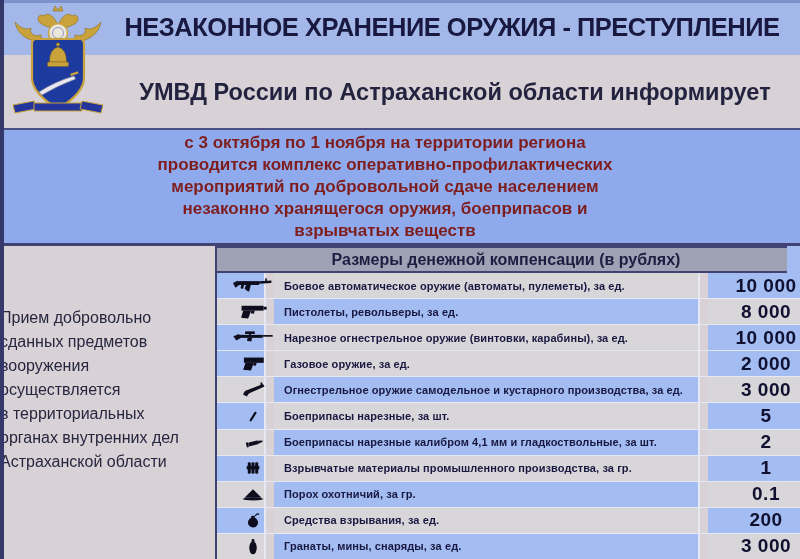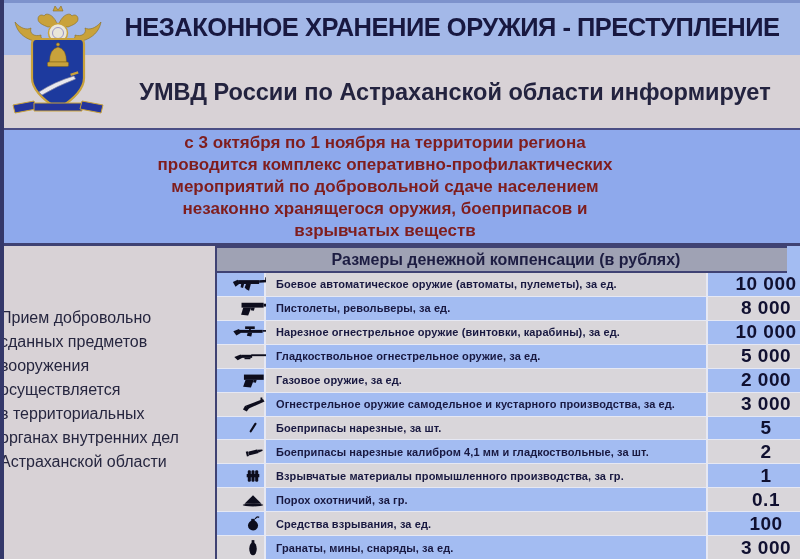--- a/index.html
+++ b/index.html
@@ -57,21 +57,21 @@
     border-left:2px solid var(--border-navy);box-sizing:border-box;
   }
   .thead-row{height:27px;background:var(--row-blue);display:flex;}
   .thead{
     flex:1;margin-right:13px;background:var(--header-gray);
     border-top:2px solid #3f4273;border-bottom:2px solid #3f4273;box-sizing:border-box;
     display:flex;align-items:center;justify-content:center;
     font-size:16px;font-weight:600;color:#1d1d42;padding-left:8px;
   }
   .tbody{flex:1;display:flex;flex-direction:column;}
-  .trow{flex:1;display:flex;border-bottom:1px solid #e6e8f3;}
+  .trow{flex:1;display:flex;border-bottom:1px solid #e6e8f3;gap:8px;}
   .trow:last-child{border-bottom:none;}
   .cell{box-sizing:border-box;padding-left:24px;}
   .icon-cell{width:49px;display:flex;align-items:center;justify-content:center;border-right:2px solid #e6e8f3;}
   .text-cell{
     flex:1;display:flex;align-items:center;padding-left:10px;border-right:2px solid #e6e8f3;
     font-size:11px;font-weight:bold;color:var(--navy-text);letter-spacing:0.1px;
   }
   .value-cell{
     width:92px;display:flex;align-items:center;justify-content:center;
     font-size:19px;font-weight:bold;color:#101030;letter-spacing:0.5px;
@@ -198,36 +198,20 @@
     <rect x="35" y="7.2" width="11.5" height="1.9"></rect>
     <path d="M18 10.4 L23 10.4 L22 14.5 L17 13.8 Z"></path>
                   </g>
                 </svg>
               </span>
             </div>
             <div class="cell text-cell bg-light">Нарезное огнестрельное оружие (винтовки, карабины), за ед.</div>
             <div class="cell value-cell bg-blue">10 000</div>
           </div>
           <div class="trow">
-            <div class="cell icon-cell bg-light">
-              <span class="icon">
-                <svg width="42" height="17" viewBox="0 0 48 20">
-                  <g fill="#0d0d1d">
-    <path d="M2 10.5 L9.5 7.5 L11.5 11.5 L6 14.5 Z"></path>
-                    <rect x="10" y="8" width="13" height="3.6"></rect>
-    <rect x="22" y="7.4" width="24" height="2.2"></rect>
-                    <rect x="14" y="11.4" width="7" height="1.8"></rect>
-                  </g>
-                </svg>
-              </span>
-            </div>
-            <div class="cell text-cell bg-blue">Гладкоствольное огнестрельное оружие, за ед.</div>
-            <div class="cell value-cell bg-light">5 000</div>
-          </div>
-          <div class="trow">
             <div class="cell icon-cell bg-blue">
               <span class="icon">
                 <svg width="28" height="19" viewBox="0 0 34 20">
                   <g fill="#0d0d1d">
     <rect x="6" y="2.8" width="24" height="6.4"></rect>
     <path d="M8 9.2 L18 9.2 L14.5 18.5 L5 17.5 Z"></path>
                     <path d="M18 9.2 L21.5 9.2 L20.5 12.8 L17 12.2 Z"></path>
                   </g>
                 </svg>
               </span>
@@ -314,21 +298,21 @@
                 <svg width="16" height="19" viewBox="0 0 20 22">
                   <g fill="#0d0d1d">
     <circle cx="10" cy="13.5" r="6.3"></circle>
                     <rect x="7.8" y="5.2" width="4.4" height="3.2"></rect>
     <path d="M12 5 Q15 0.5 18 2.6 L17.4 4 Q15.2 2.6 13.3 5.8 Z"></path>
                   </g>
                 </svg>
               </span>
             </div>
             <div class="cell text-cell bg-light">Средства взрывания, за ед.</div>
-            <div class="cell value-cell bg-blue">100</div>
+            <div class="cell value-cell bg-blue">200</div>
           </div>
           <div class="trow">
             <div class="cell icon-cell bg-light">
               <span class="icon">
                 <svg width="12" height="19" viewBox="0 0 14 22">
                   <g fill="#0d0d1d">
     <ellipse cx="7" cy="12.5" rx="4.4" ry="7.6"></ellipse>
                     <rect x="5.4" y="2.4" width="3.2" height="3.4"></rect>
                   </g>
                 </svg>

